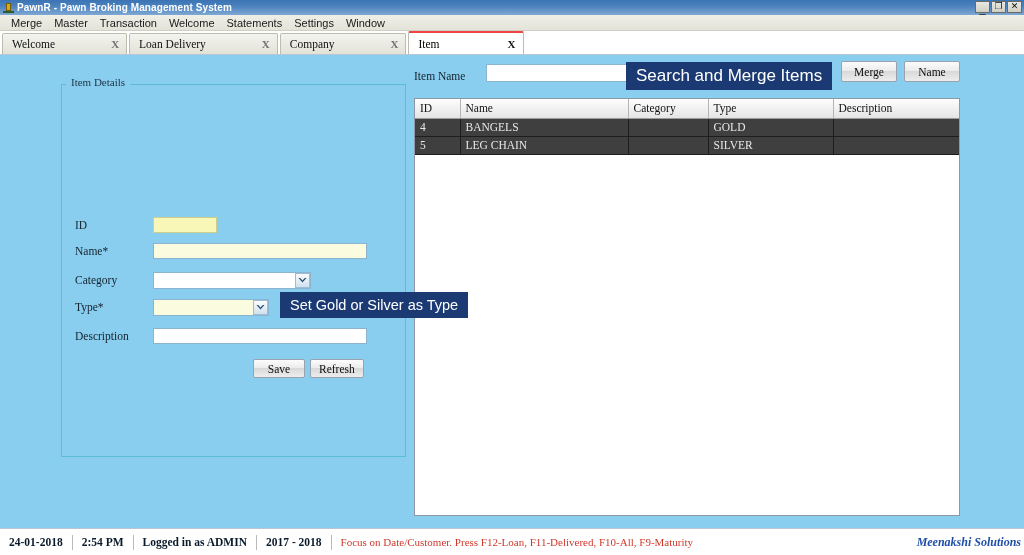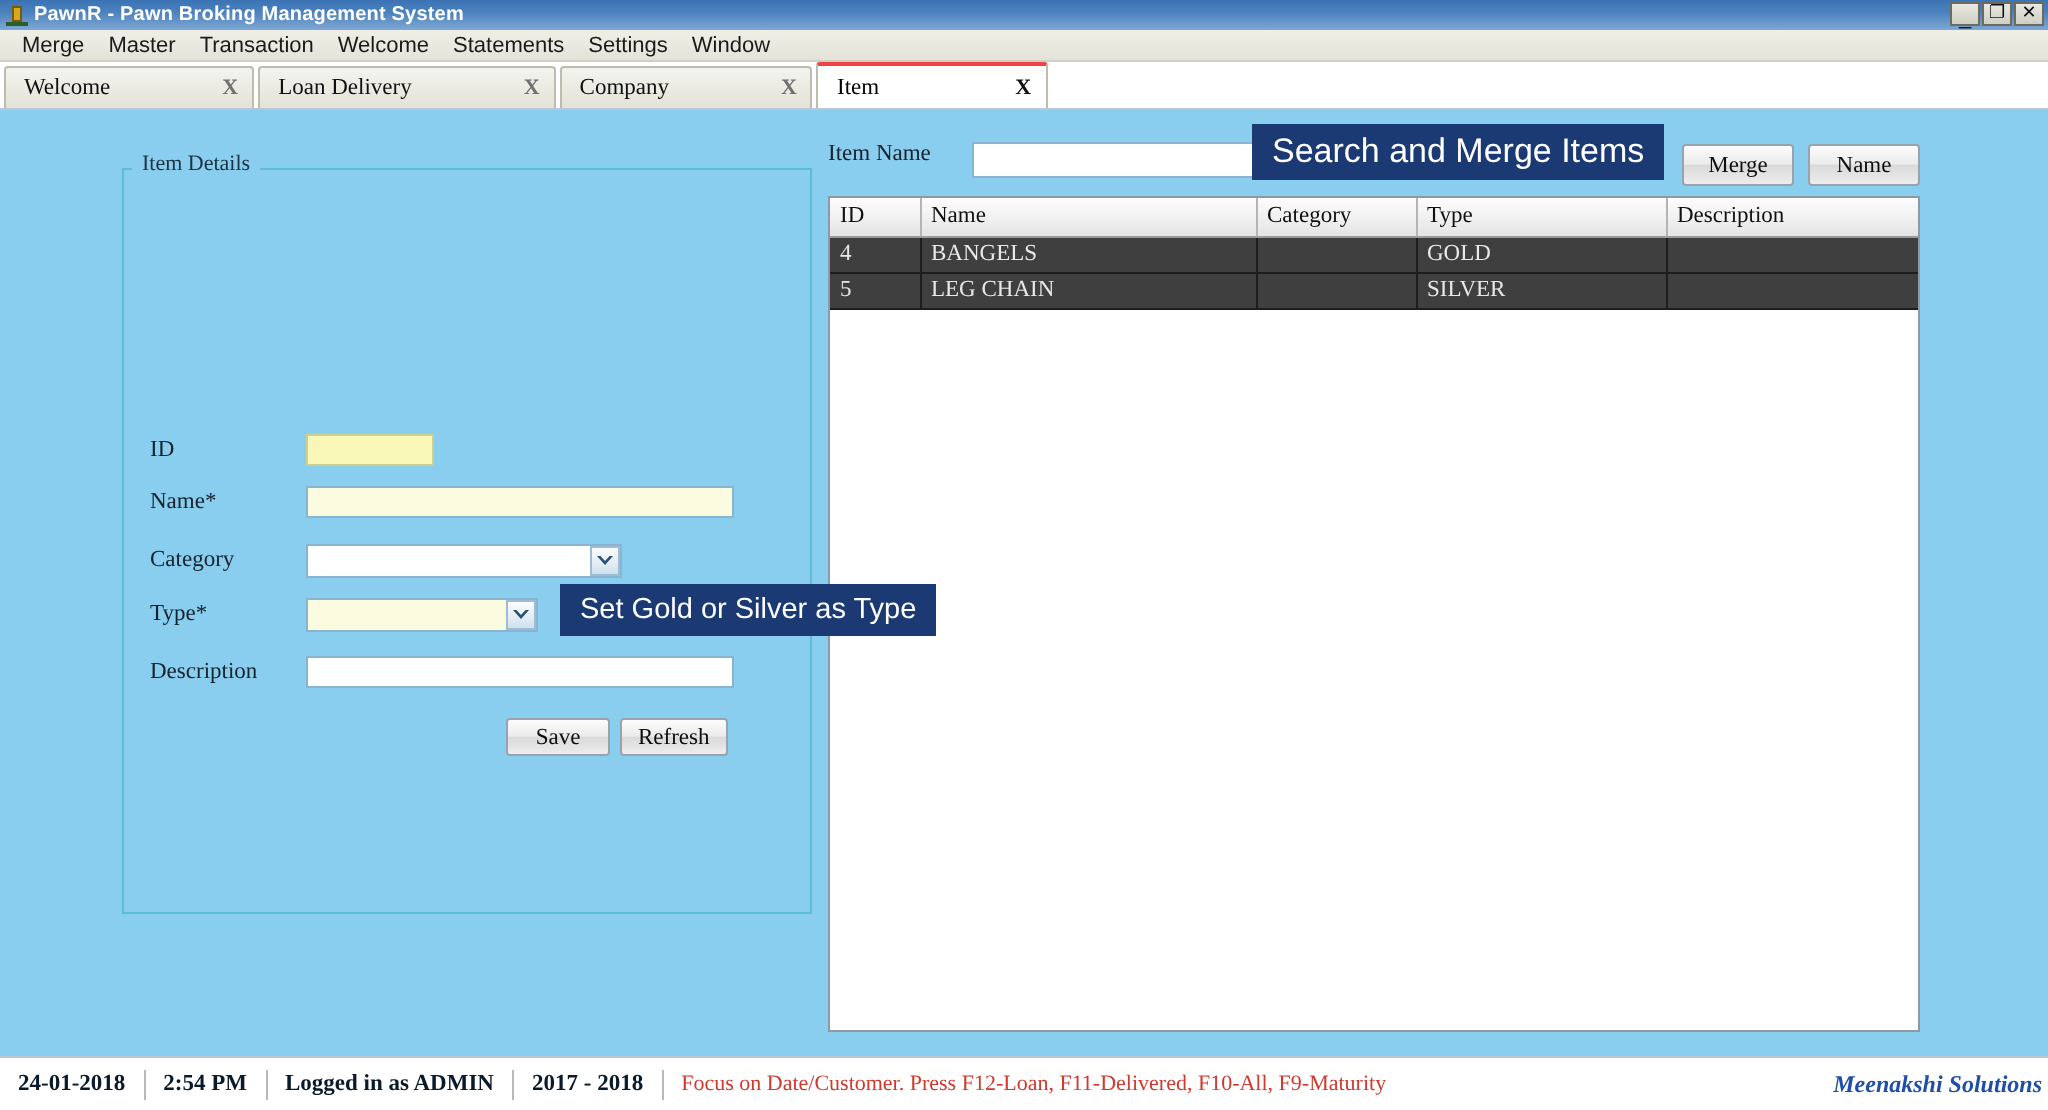--- a/index.html
+++ b/index.html
@@ -224,23 +224,23 @@
 
   .form-buttons {
     position: absolute;
     left: 253px; top: 359px;
     display: flex; gap: 5px;
   }
 
   
   .search-row {
     position: absolute;
-    left: 414px; top: 71px;
+    left: 414px; top: 60px;
     width: 546px; height: 22px;
-    display: flex; align-items: flex-start;
+    display: flex; align-items: flex-end;
   }
   .search-label {
     font-size: 11.5px;
     color: #14222e;
     width: 72px; flex: 0 0 72px;
     white-space: nowrap;
   }
   .search-input {
     width: 252px; height: 18px;
     border: 1px solid #8ab4d0;

